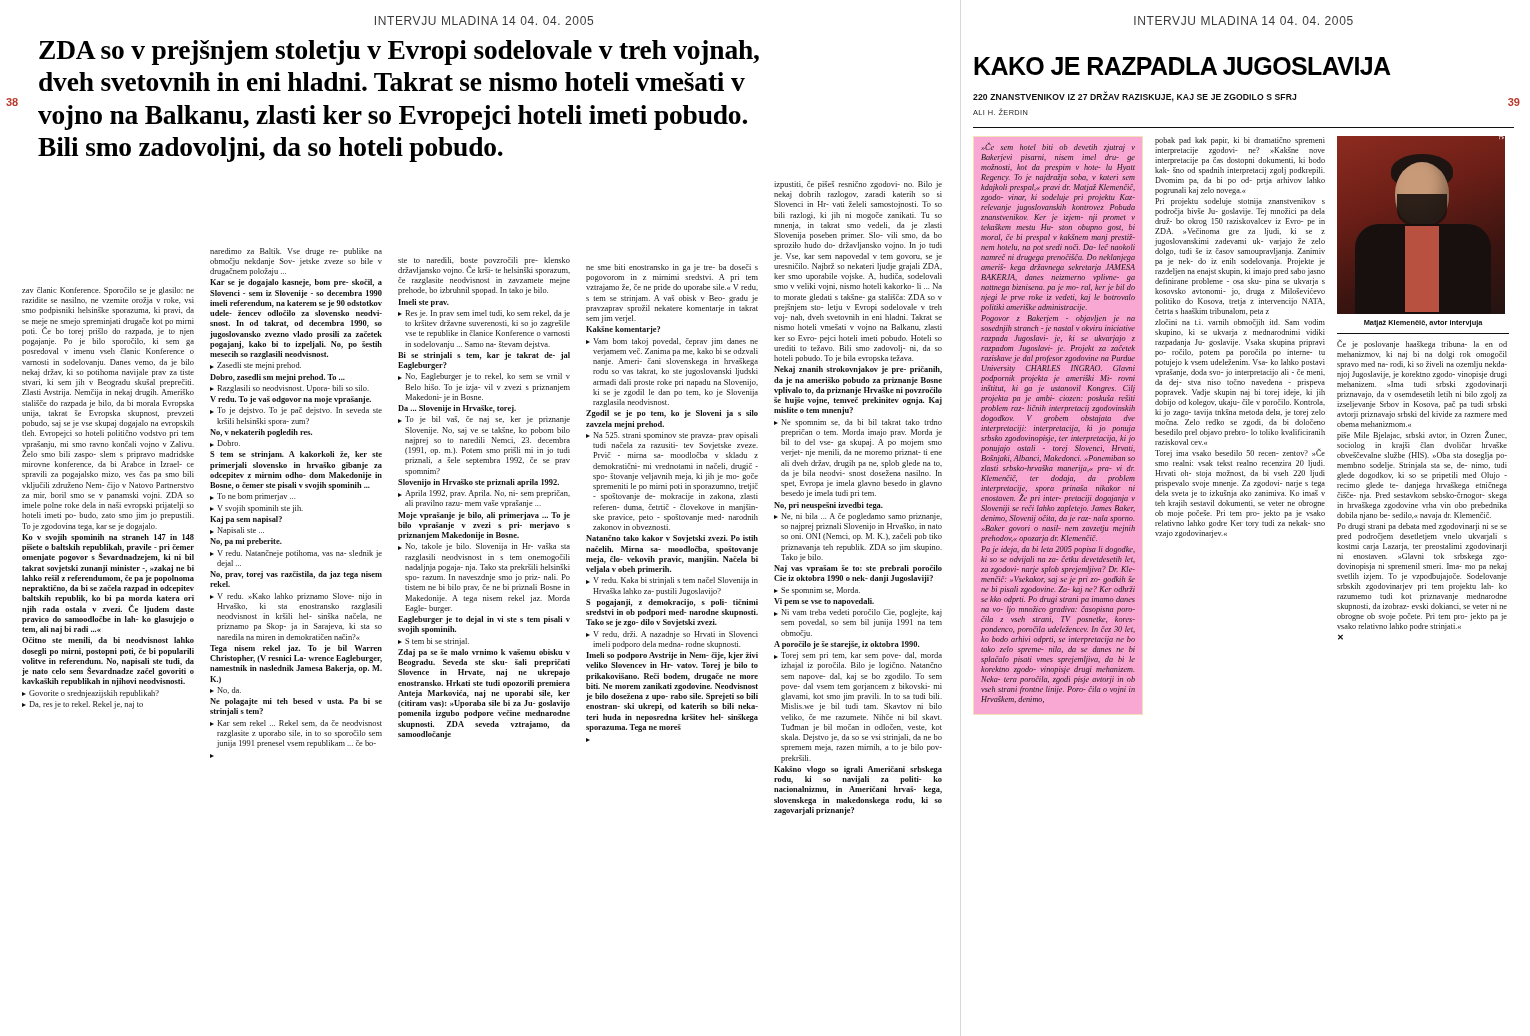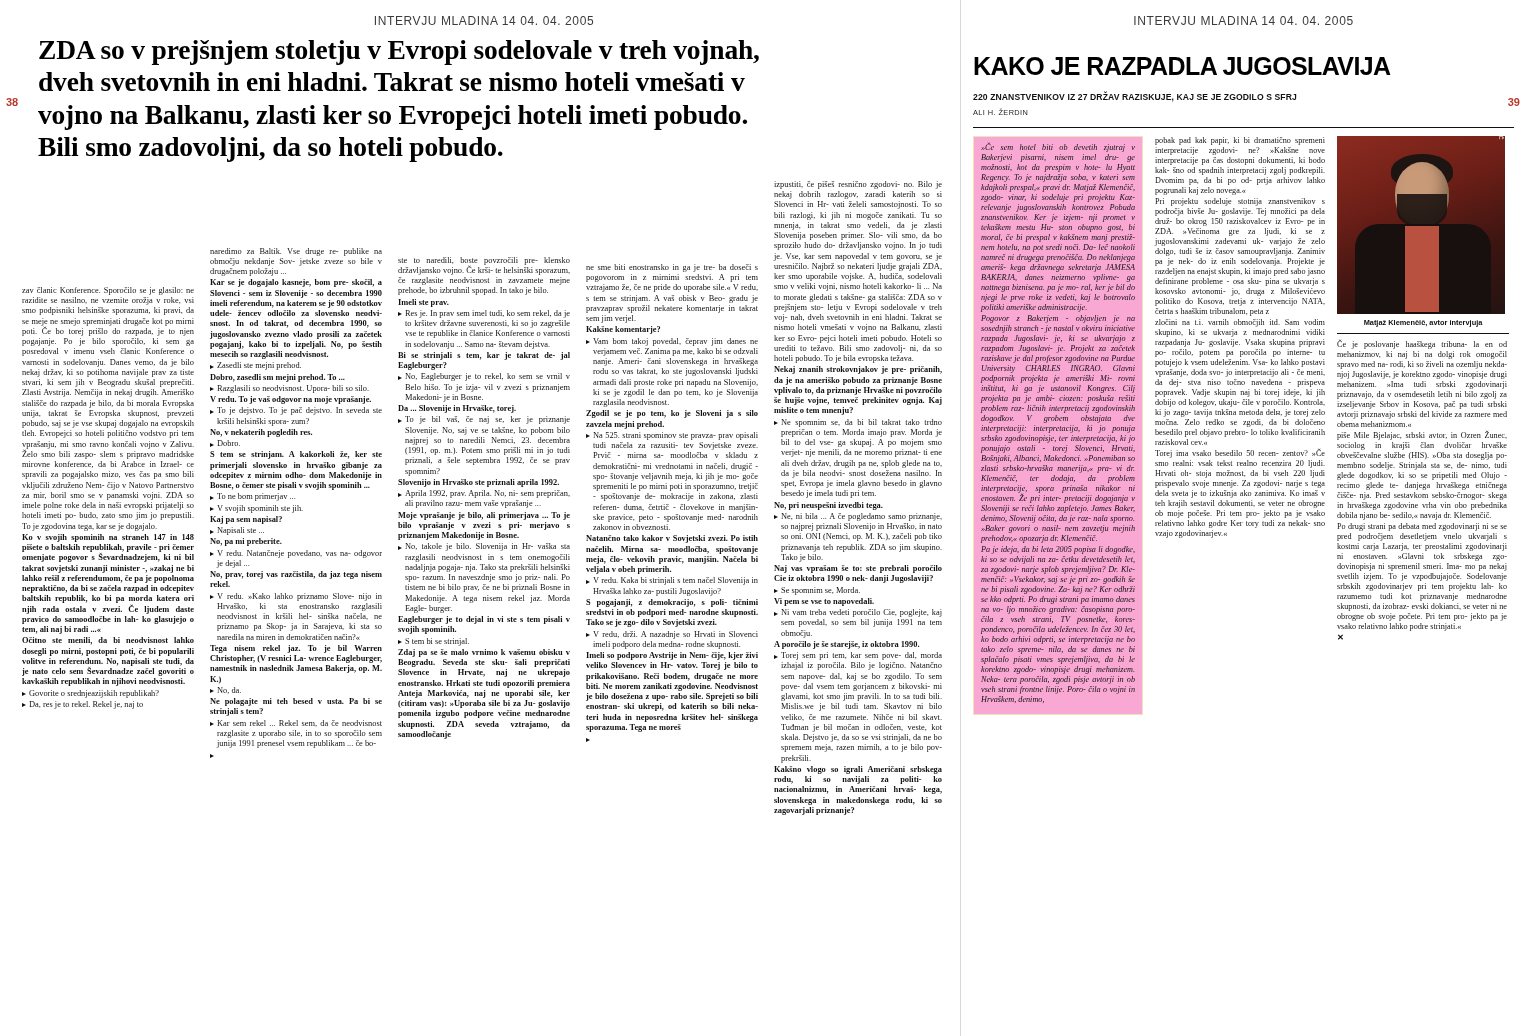--- a/index.html
+++ b/index.html
@@ -243,21 +243,21 @@
         <p class="q">V redu. To je vaš odgovor na moje vprašanje.</p>
         <p class="bullet">To je dejstvo. To je pač dejstvo. In seveda ste kršili helsinški spora- zum?</p>
         <p class="q">No, v nekaterih pogledih res.</p>
         <p class="bullet">Dobro.</p>
         <p class="q">S tem se strinjam. A kakorkoli že, ker ste primerjali slovensko in hrvaško gibanje za odcepitev z mirnim odho- dom Makedonije in Bosne, o čemer ste pisali v svojih spominih ...</p>
         <p class="bullet">To ne bom primerjav ...</p>
         <p class="bullet">V svojih spominih ste jih.</p>
         <p class="q">Kaj pa sem napisal?</p>
         <p class="bullet">Napisali ste ...</p>
         <p class="q">No, pa mi preberite.</p>
-        <p class="bullet">V redu. Natančneje povedano, vas na- odgovor je dejal ...</p>
+        <p class="bullet">V redu. Natančneje potihoma, vas na- slednik je dejal ...</p>
         <p class="q">No, prav, torej vas razčistila, da jaz tega nisem rekel.</p>
         <p class="bullet">V redu. »Kako lahko priznamo Slove- nijo in Hrvaško, ki sta enostransko razglasili neodvisnost in kršili hel- sinška načela, ne priznamo pa Skop- ja in Sarajeva, ki sta so naredila na miren in demokratičen način?«</p>
         <p class="q">Tega nisem rekel jaz. To je bil Warren Christopher, (V resnici La- wrence Eagleburger, namestnik in naslednik Jamesa Bakerja, op. M. K.)</p>
         <p class="bullet">No, da.</p>
         <p class="q">Ne polagajte mi teh besed v usta. Pa bi se strinjali s tem?</p>
         <p class="bullet">Kar sem rekel ... Rekel sem, da če neodvisnost razglasite z uporabo sile, in to so sporočilo sem junija 1991 prenesel vsem republikam ... če bo-</p>
         <p class="q"></p>
         <p class="bullet"></p>
       </div>
 

